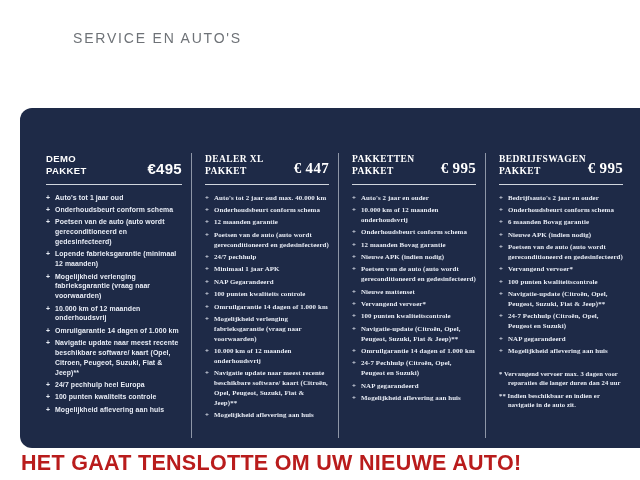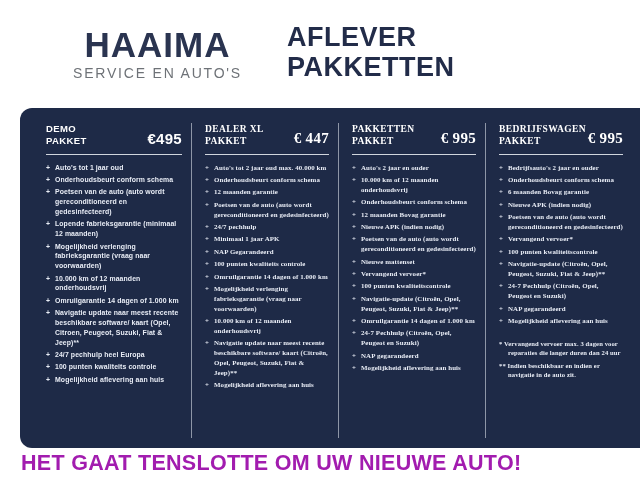--- a/index.html
+++ b/index.html
@@ -14,47 +14,42 @@
   .logo-name{font-size:35px;font-weight:800;color:#2a3450;letter-spacing:1px;line-height:1;}
   .logo-sub{font-size:14px;font-weight:400;color:#6e7277;letter-spacing:1.8px;margin-top:3px;white-space:nowrap;}
   .title{position:absolute;left:287px;top:23px;font-size:27px;font-weight:800;color:#222c49;line-height:1.1;letter-spacing:.5px;}
   
   .panel{
     position:absolute;left:20px;top:108px;width:620px;height:340px;
     background:#1e2a47;border-radius:12px 0 0 12px;box-sizing:border-box;
     padding:15px 8px 10px 24px;
     display:grid;grid-template-columns:1fr 1fr 1fr 1fr;
   }
-  .col{box-sizing:border-box;padding:0 9px 0 13px;}
+  .col{box-sizing:border-box;padding:0 9px 0 13px;margin-top:30px;}
   .col:first-child{padding-left:2px;}
   .col + .col{border-left:1px solid rgba(235,238,245,.55);font-family:Liberation Serif, serif;}
   .col-head{display:flex;justify-content:space-between;align-items:flex-end;color:#ffffff;}
   .col-name{font-size:9.5px;font-weight:800;line-height:1.3;letter-spacing:.4px;}
   .col-price{font-size:15px;font-weight:800;letter-spacing:.3px;white-space:nowrap;padding-bottom:1px;}
   .col-rule{border:none;border-top:1.5px solid rgba(240,243,248,.85);margin:6px 0 8px;}
   .items{list-style:none;margin:0;padding:0;}
   .items li{display:flex;margin-bottom:2.6px;color:#e9edf6;font-size:6.9px;font-weight:700;line-height:1.42;letter-spacing:.1px;}
   .items .b{flex:0 0 9px;width:9px;}
   .items .t{flex:1;}
   .footnotes{margin-top:13px;}
   .fn{color:#e9edf6;font-size:6.6px;font-weight:700;line-height:1.45;letter-spacing:.1px;padding-left:9px;text-indent:-9px;margin-bottom:3px;}
   
-  .tagline{position:absolute;left:21px;top:451px;font-size:21.5px;font-weight:800;color:#a21caf;letter-spacing:.3px;white-space:nowrap;}
+  .tagline{position:absolute;left:21px;top:451px;font-size:21.5px;font-weight:800;color:#b91c1c;letter-spacing:.3px;white-space:nowrap;}
 </style>
 </head>
 <body>
 
 <div class="header">
   <div class="logo">
-    <div class="logo-name">HAAIMA</div>
     <div class="logo-sub">SERVICE EN AUTO'S</div>
-  </div>
-  <div class="title">
-    <div>AFLEVER</div>
-    <div>PAKKETTEN</div>
   </div>
 </div>
 
 <div class="panel" id="panel">
   <div class="col">
     <div class="col-head">
       <div class="col-name">
           <div>DEMO</div>
           <div>PAKKET</div>
         </div>

